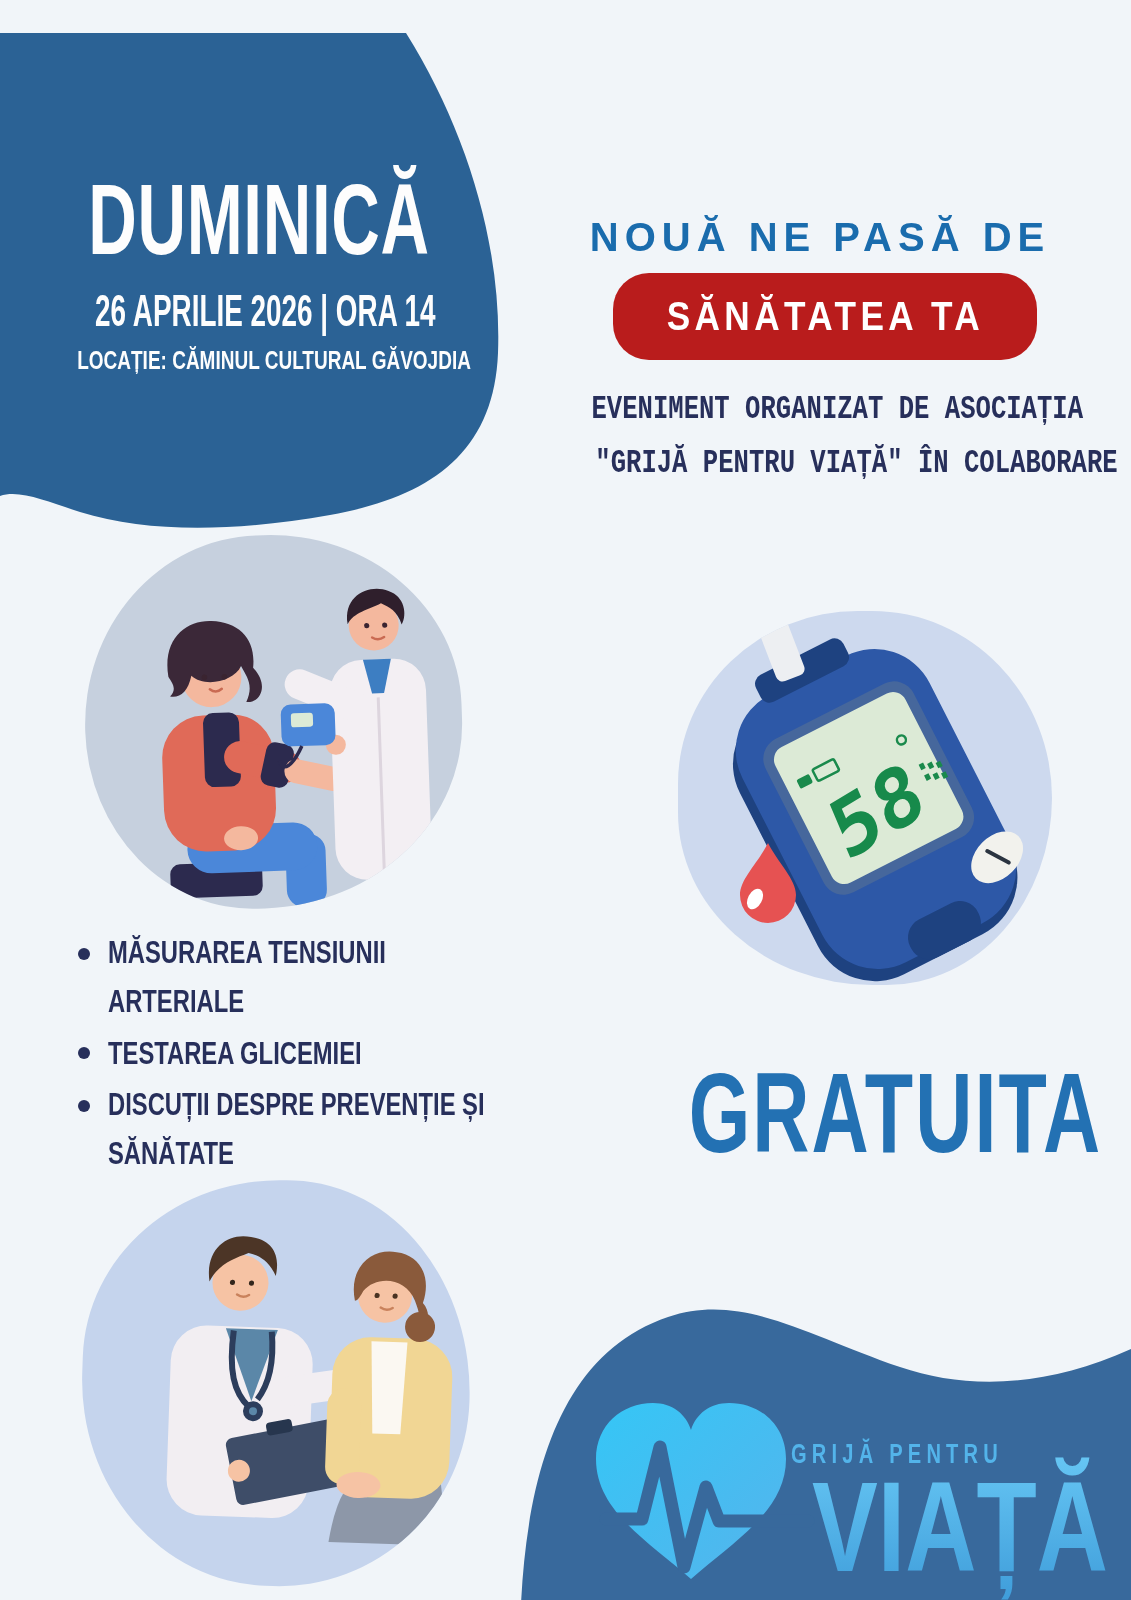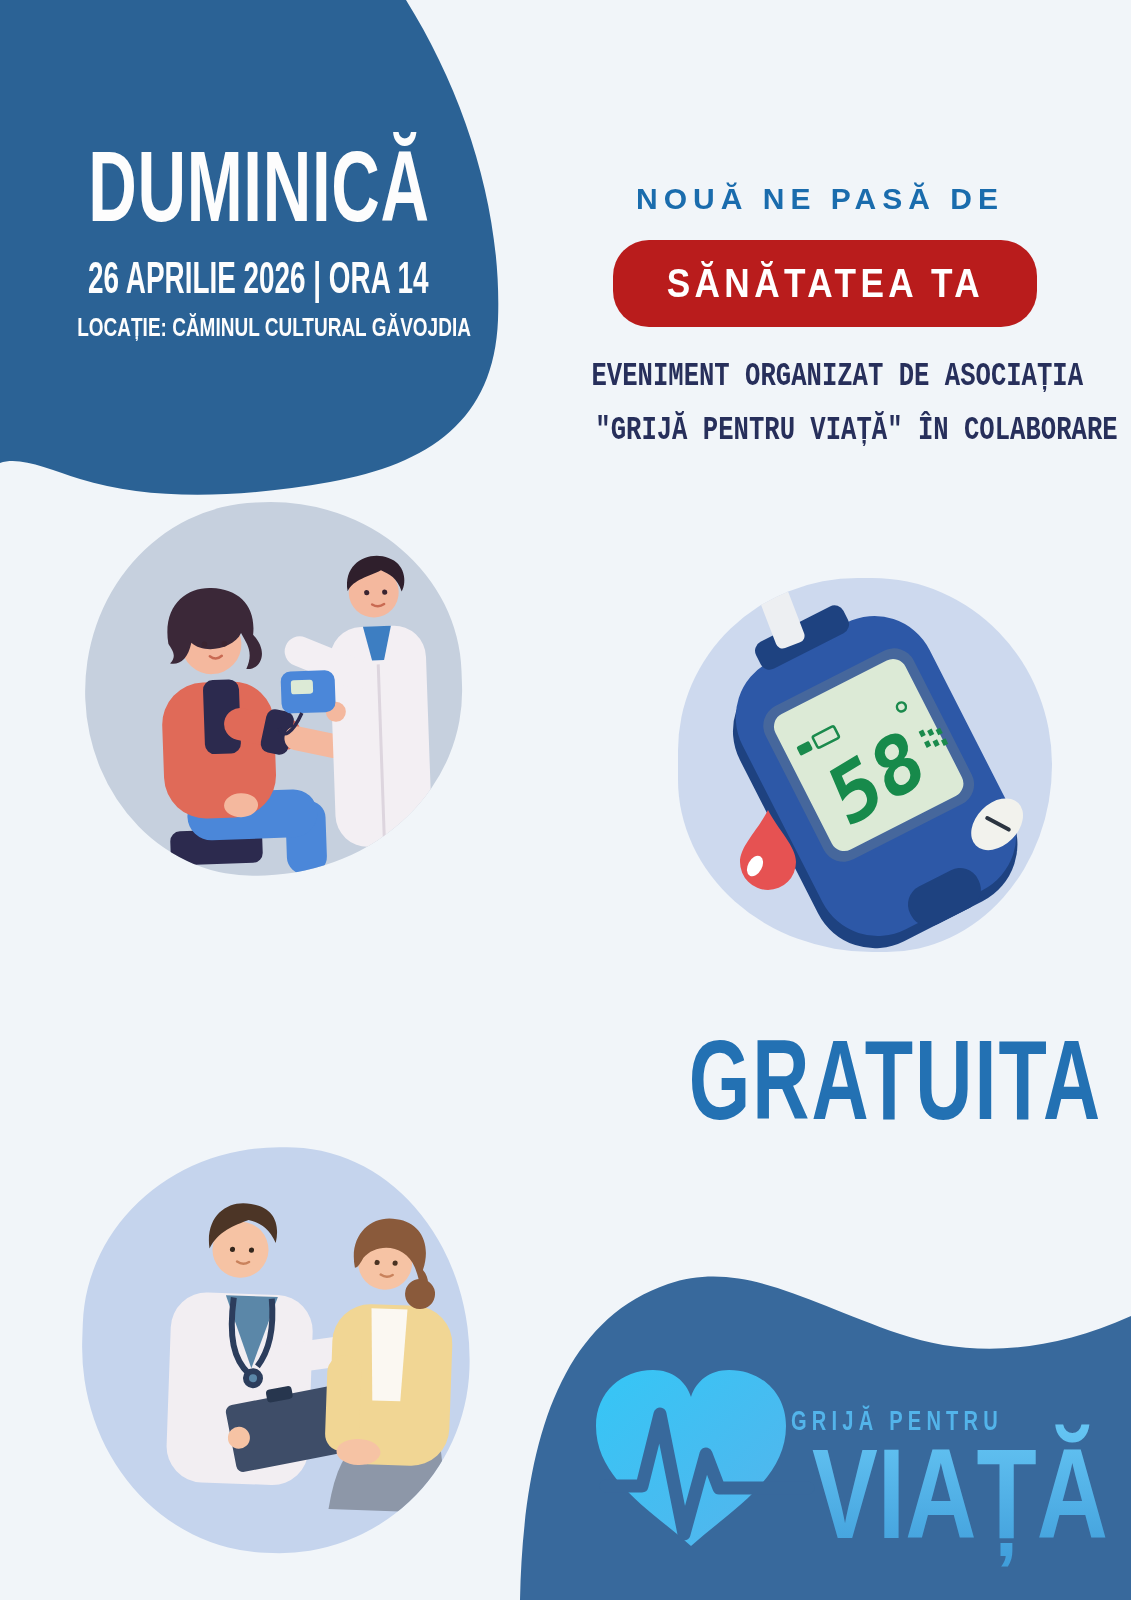--- a/index.html
+++ b/index.html
@@ -1,34 +1,34 @@
 <!DOCTYPE html>
 <html><head>
 <meta charset="utf-8">
 <style>
   html,body{margin:0;padding:0;}
   body{
     width:1131px;height:1600px;position:relative;overflow:hidden;
     background:#f1f5f9;
     font-family:"Liberation Sans","DejaVu Sans",sans-serif;
   }
-  .poster{position:absolute;inset:0;}
+  .poster{position:absolute;inset:0;margin-top:33px;}
   svg.bg{position:absolute;left:0;top:0;}
   .abs{position:absolute;}
   .ctr{text-align:center;}
   .cond{display:inline-block;white-space:nowrap;font-weight:700;}
   
   .day{left:15px;top:128px;width:460px;line-height:118px;}
   .day .cond{font-size:96px;color:#fdfdfd;letter-spacing:1px;transform:scale(0.70,1.04);}
-  .dt{left:8px;top:252px;width:460px;line-height:52px;}
+  .dt{left:15px;top:252px;width:460px;line-height:52px;}
   .dt .cond{font-size:41px;color:#fdfdfd;transform:scale(0.68,1.06);}
   .loc{left:15px;top:308px;width:460px;line-height:36px;}
   .loc .cond{font-size:25px;color:#fdfdfd;transform:scale(0.76,1.06);}
   
-  .tag-intro{left:565px;top:182px;width:510px;font-size:30px;font-weight:700;
+  .tag-intro{left:565px;top:182px;width:510px;font-size:40px;font-weight:700;
     letter-spacing:6px;color:#1a6cad;}
   .pill{left:613px;top:240px;width:424px;height:87px;background:#b91c1c;
     border-radius:36px;display:flex;align-items:center;justify-content:center;}
   .pill .cond{font-size:40px;color:#ffffff;letter-spacing:5px;transform:scale(0.88,1);}
   
   .evt{left:530px;top:352px;width:600px;font-family:Liberation Mono, monospace;}
   .evt-line{line-height:49px;text-align:center;}
   .evt-line .cond{font-size:32px;color:#272f5b;transform:scale(0.80,1.05);}
   
   .blob{position:absolute;overflow:hidden;}
@@ -167,20 +167,34 @@
         <path d="M80,88 L94,108" stroke="#2b3440" stroke-width="4" stroke-linecap="round"></path>
         <rect x="-32" y="118" width="76" height="42" rx="20" fill="#1e4280"></rect>
       </g>
       <g transform="translate(62,232)">
         <path d="M28,0 C38,20 56,36 56,52 a28,28 0 1 1 -56,0 C0,36 18,20 28,0 Z" fill="#e65252"></path>
         <ellipse cx="15" cy="56" rx="7" ry="11" fill="#ffffff" transform="rotate(28 15 56)"></ellipse>
       </g>
     </svg>
   </div>
 
+  <ul class="abs services">
+    <li class="svc">
+      <span class="dot"></span>
+      <span class="svc-t">MĂSURAREA TENSIUNII ARTERIALE</span>
+    </li>
+    <li class="svc">
+      <span class="dot"></span>
+      <span class="svc-t">TESTAREA GLICEMIEI</span>
+    </li>
+    <li class="svc">
+      <span class="dot"></span>
+      <span class="svc-t">DISCUȚII DESPRE PREVENȚIE ȘI SĂNĂTATE</span>
+    </li>
+  </ul>
 
   <section class="abs ctr part">
     <div class="part2-box">
       <span class="cond part2">GRATUITA</span>
     </div>
   </section>
 
   <div class="blob blobB">
     <svg width="388" height="406" viewBox="0 0 388 406">
       <g>

